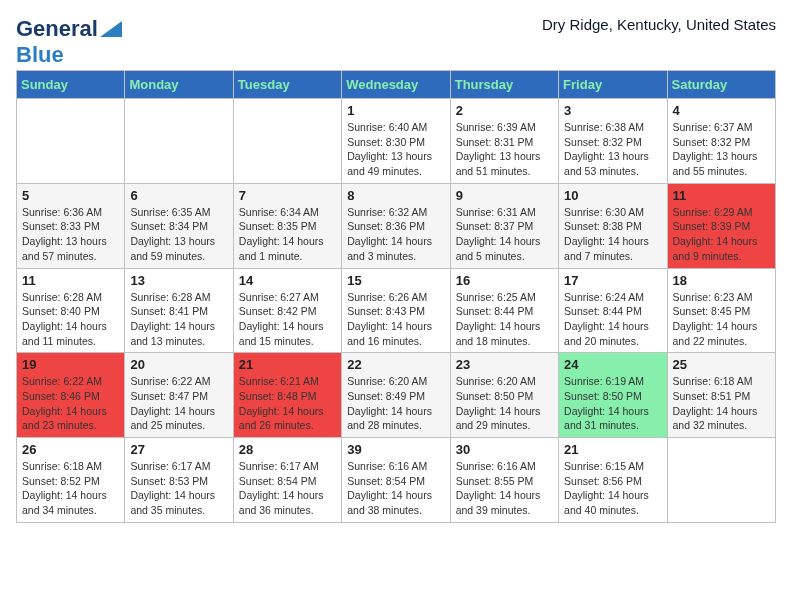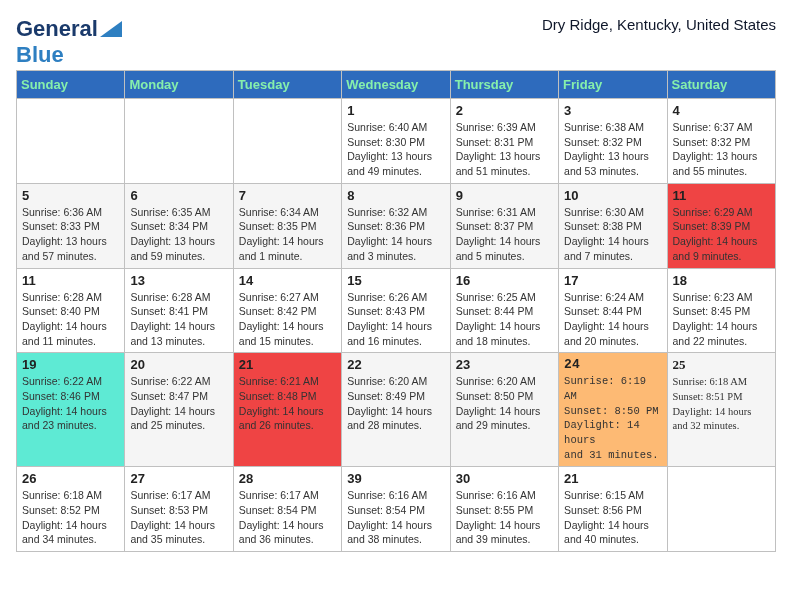--- a/index.html
+++ b/index.html
@@ -185,45 +185,45 @@
         <td>
           <span class="day-number">17</span>
           <div class="day-info">Sunrise: 6:24 AM<br>Sunset: 8:44 PM<br>Daylight: 14 hours<br>and 20 minutes.</div>
         </td>
         <td>
           <span class="day-number">18</span>
           <div class="day-info">Sunrise: 6:23 AM<br>Sunset: 8:45 PM<br>Daylight: 14 hours<br>and 22 minutes.</div>
         </td>
       </tr>
       <tr>
-        <td style="background: #5eead4;">
+        <td style="background: #ef4444;">
           <span class="day-number">19</span>
           <div class="day-info">Sunrise: 6:22 AM<br>Sunset: 8:46 PM<br>Daylight: 14 hours<br>and 23 minutes.</div>
         </td>
         <td style="background: rgb(245, 245, 245);">
           <span class="day-number">20</span>
           <div class="day-info">Sunrise: 6:22 AM<br>Sunset: 8:47 PM<br>Daylight: 14 hours<br>and 25 minutes.</div>
         </td>
         <td style="background: #ef4444; margin-left: 44px;">
           <span class="day-number">21</span>
           <div class="day-info">Sunrise: 6:21 AM<br>Sunset: 8:48 PM<br>Daylight: 14 hours<br>and 26 minutes.</div>
         </td>
         <td style="background: rgb(245, 245, 245);">
           <span class="day-number">22</span>
           <div class="day-info">Sunrise: 6:20 AM<br>Sunset: 8:49 PM<br>Daylight: 14 hours<br>and 28 minutes.</div>
         </td>
         <td style="background: rgb(245, 245, 245);">
           <span class="day-number">23</span>
           <div class="day-info">Sunrise: 6:20 AM<br>Sunset: 8:50 PM<br>Daylight: 14 hours<br>and 29 minutes.</div>
         </td>
-        <td style="background: #fdba74; font-family: Liberation Mono, monospace;">
+        <td style="background: #86efac;">
           <span class="day-number">24</span>
           <div class="day-info">Sunrise: 6:19 AM<br>Sunset: 8:50 PM<br>Daylight: 14 hours<br>and 31 minutes.</div>
         </td>
-        <td style="background: rgb(245, 245, 245); font-family: Liberation Serif, serif;">
+        <td style="background: rgb(245, 245, 245);">
           <span class="day-number">25</span>
           <div class="day-info">Sunrise: 6:18 AM<br>Sunset: 8:51 PM<br>Daylight: 14 hours<br>and 32 minutes.</div>
         </td>
       </tr>
       <tr>
         <td>
           <span class="day-number">26</span>
           <div class="day-info">Sunrise: 6:18 AM<br>Sunset: 8:52 PM<br>Daylight: 14 hours<br>and 34 minutes.</div>
         </td>
         <td>

